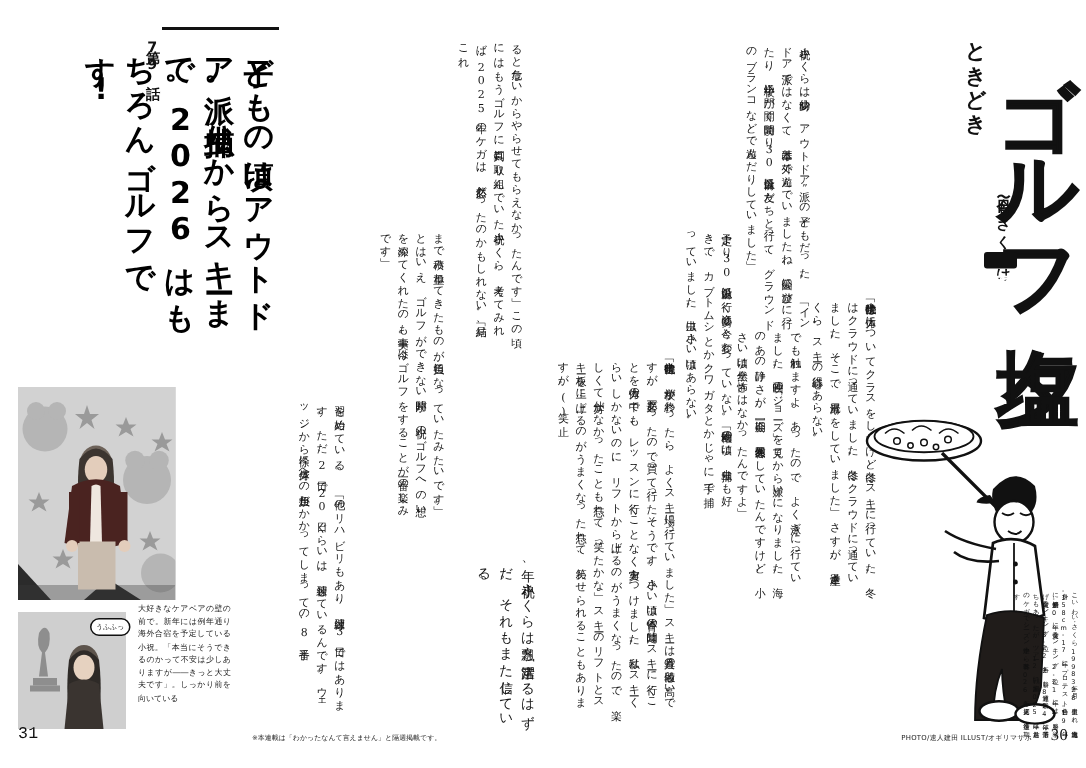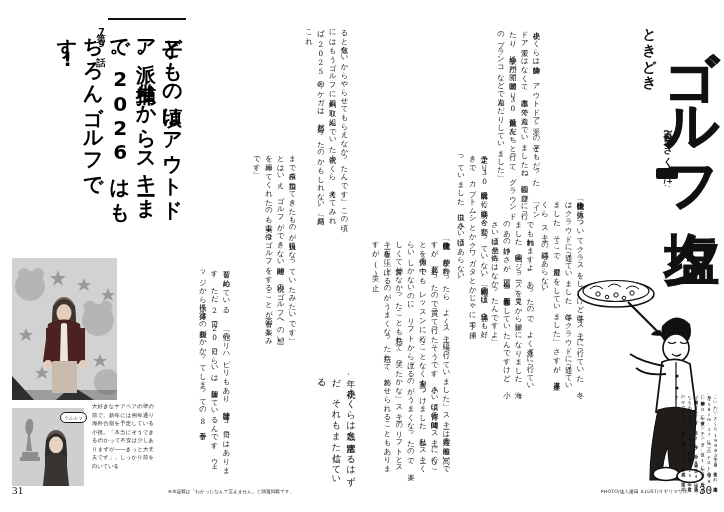--- a/index.html
+++ b/index.html
@@ -56,26 +56,26 @@
   
   #photo-caption{
     position:absolute;left:92px;top:402px;width:62px;height:84px;
     font-size:5.3px;line-height:1.62;color:#1a1a1a;
     font-family:"DejaVu Sans","Liberation Sans",sans-serif;
     text-align:justify;
   }
   
   #page-number-left{
     position:absolute;left:12px;top:484px;
-    font-size:11px;font-family:Liberation Serif, serif;
+    font-size:11px;font-family:Liberation Mono, monospace;
     color:#111;letter-spacing:.02em;
   }
   #page-number-right{
     position:absolute;right:12px;top:484px;
-    font-size:11px;font-family:Liberation Sans, sans-serif;
+    font-size:11px;font-family:Liberation Serif, serif;
     color:#111;letter-spacing:.02em;
   }
   #footnote{
     position:absolute;left:168px;top:489px;
     font-size:4.6px;letter-spacing:.01em;color:#222;
     font-family:"DejaVu Sans","Liberation Sans",sans-serif;
   }
   #photo-credit{
     position:absolute;right:36px;top:489px;
     font-size:4.6px;letter-spacing:.04em;color:#222;

